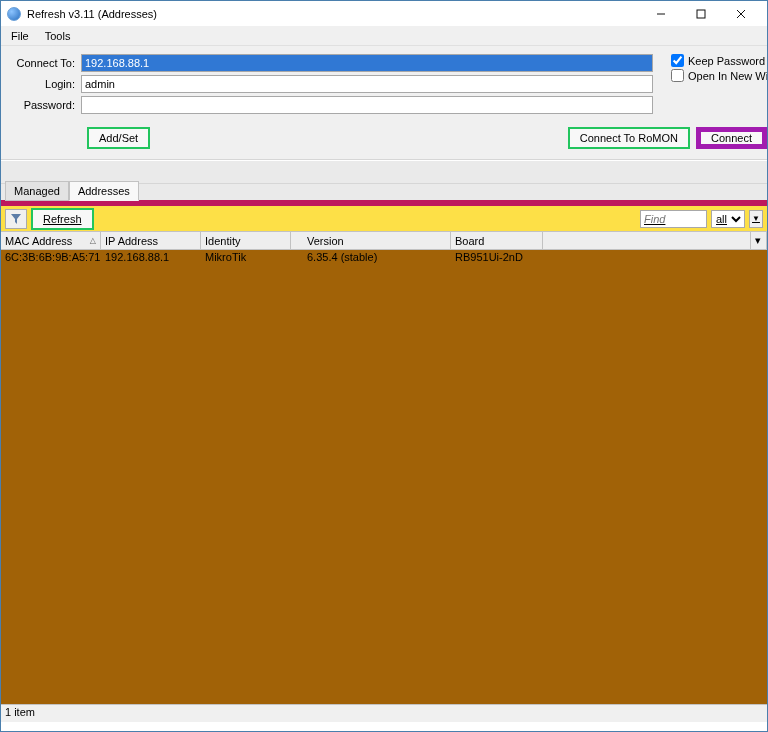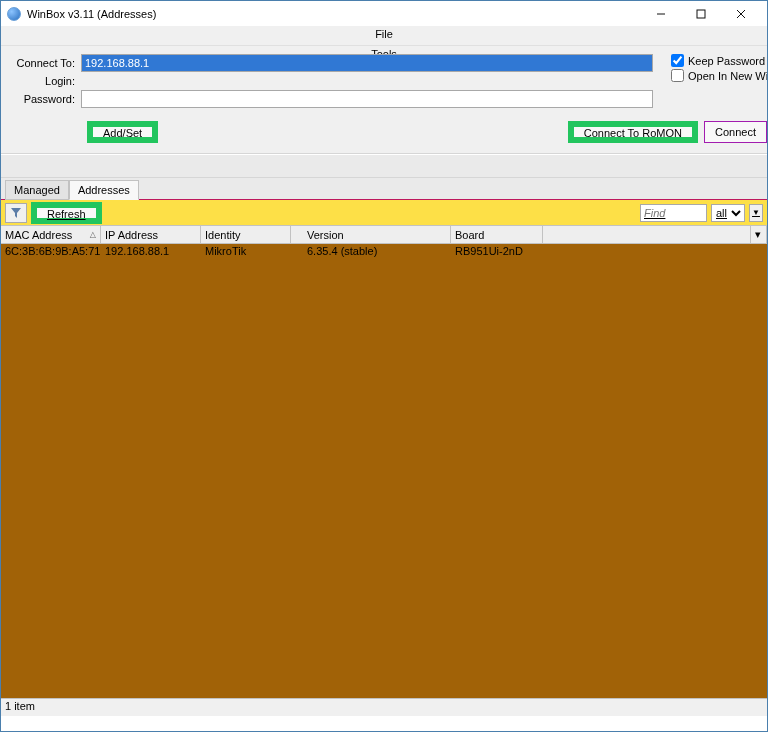--- a/index.html
+++ b/index.html
@@ -3,36 +3,36 @@
 <meta charset="utf-8">
 <style>
 * { box-sizing: border-box; margin: 0; padding: 0; font-family: "Segoe UI", Tahoma, sans-serif; font-size: 11px; }
 body { background: #fff; width: 768px; height: 732px; overflow: hidden; border: 1px solid #4a7fad; }
 .titlebar { height: 25px; display: flex; align-items: center; padding: 0 6px; background: #fff; }
 .titlebar .icon-ball { width: 14px; height: 14px; border-radius: 50%; background: radial-gradient(circle at 30% 30%, #8cc4ff, #2a70c0); border: 1px solid #6aa0d8; margin-right: 6px; }
 .titlebar .title { flex: 1; color: #000; }
 .titlebar .ctrls { display: flex; gap: 0; }
 .titlebar .ctrls .btn { width: 40px; height: 25px; display: flex; align-items: center; justify-content: center; }
 .titlebar .ctrls .btn svg { stroke: #111; }
-.menubar { height: 20px; display: flex; align-items: center; padding: 0 4px; gap: 4px; background: #f0f0f0; border-bottom: 1px solid #e0e0e0; flex-direction: column; }
+.menubar { height: 20px; display: flex; align-items: center; padding: 0 4px; gap: 4px; background: #f0f0f0; border-bottom: 1px solid #e0e0e0; }
 .menubar .item { padding: 2px 6px; }
 .form-area { background: #f0f0f0; padding: 8px 0 10px 8px; border-bottom: 1px solid #d6d6d6; }
 .form-row { display: flex; align-items: center; margin-bottom: 3px; }
 .form-row label { width: 72px; text-align: right; padding-right: 6px; }
 .form-row input[type=text], .form-row input[type=password] { flex: 0 0 572px; height: 18px; border: 1px solid #a8a8a8; padding: 0 3px; background: #fff; }
 .form-row .sel input[type=text] { background: #3078d4; color: #fff; }
 .side-checks { display: flex; flex-direction: column; gap: 2px; margin-left: 10px; }
 .side-checks label { display: flex; align-items: center; gap: 4px; white-space: nowrap; }
 .button-row { display: flex; margin-top: 10px; }
 .button-row .spacer { flex: 1; }
-button.win { height: 22px; padding: 0 10px; background: #f8f8f8; border: 6px solid #22c55e; font-size: 11px; }
-button.win.primary { border: 1px solid #a21caf; }
+button.win { height: 22px; padding: 0 10px; background: #f8f8f8; border: 2px solid #22c55e; font-size: 11px; }
+button.win.primary { border: 5px solid #a21caf; }
 .addset-col { width: 78px; text-align: right; padding-right: 6px; }
 .middle-gap { height: 24px; background: #eaeaea; border-top: 1px solid #fff; border-bottom: 1px solid #d6d6d6; }
-.tabs { display: flex; align-items: flex-end; height: 22px; background: #eaeaea; padding-left: 4px; border-bottom: 1px solid #be185d; }
+.tabs { display: flex; align-items: flex-end; height: 22px; background: #eaeaea; padding-left: 4px; border-bottom: 6px solid #be185d; }
 .tab { padding: 3px 8px; border: 1px solid #c2c2c2; background: #e3e3e3; margin-right: 0; position: relative; top: 1px; border-bottom: 1px solid #c2c2c2; }
 .tab.active { background: #f8f8f8; border-bottom: 1px solid #f8f8f8; z-index: 2; }
 .toolbar { height: 26px; background: #fde047; display: flex; align-items: center; padding: 2px 4px; gap: 4px; border-bottom: 1px solid #c2c2c2; text-decoration: underline; }
 .icon-btn { width: 22px; height: 20px; border: 1px solid #aaa; background: #f0f0f0; display: flex; align-items: center; justify-content: center; }
 .toolbar .spacer { flex: 1; }
 .find-input { width: 67px; height: 18px; border: 1px solid #a8a8a8; font-style: italic; color: #888; padding: 0 3px; background: #fff; }
 .combo { height: 18px; border: 1px solid #a8a8a8; background: #fff; font-size: 11px; }
 .table-head { display: flex; height: 18px; background: #eee; border-bottom: 1px solid #c2c2c2; }
 .th { border-right: 1px solid #c2c2c2; padding: 2px 4px; display: flex; align-items: center; background: #eee; position: relative; }
 .th .sort { margin-left: auto; font-size: 8px; color: #666; }
@@ -46,21 +46,21 @@
 .col-board { width: 92px; }
 .col-rest { flex: 1; }
 .status { height: 18px; background: #f0f0f0; border-top: 1px solid #c2c2c2; padding: 1px 4px; }
 .dropdown-caret { width: 14px; height: 18px; border: 1px solid #a8a8a8; background: #f0f0f0; display:flex; align-items:center; justify-content:center; font-size:8px; }
 </style>
 </head>
 <body>
 
 <div class="titlebar">
   <div class="icon-ball"></div>
-  <div class="title">WinBox v3.11 (Addresses)</div>
+  <div class="title">Refresh v3.11 (Addresses)</div>
   <div class="ctrls">
     <div class="btn">
         <svg width="10" height="10">
           <line x1="1" y1="5" x2="9" y2="5" stroke-width="1"></line>
         </svg>
       </div>
     <div class="btn">
         <svg width="10" height="10">
           <rect x="1" y="1" width="8" height="8" fill="none" stroke-width="1"></rect>
         </svg>
@@ -83,20 +83,21 @@
   <div style="display:flex;">
     <div style="flex:0 0 652px;">
       <div class="form-row">
         <label>Connect To:</label>
         <span class="sel" style="flex:0 0 572px;">
           <input type="text" style="width: 100%;" value="192.168.88.1">
         </span>
       </div>
       <div class="form-row">
         <label>Login:</label>
+        <input type="text" value="admin" style="">
       </div>
       <div class="form-row">
         <label>Password:</label>
         <input type="password" value="" style="">
       </div>
     </div>
     <div class="side-checks">
       <label>
           <input type="checkbox" checked="" style="">
           <span>Keep Password</span>

